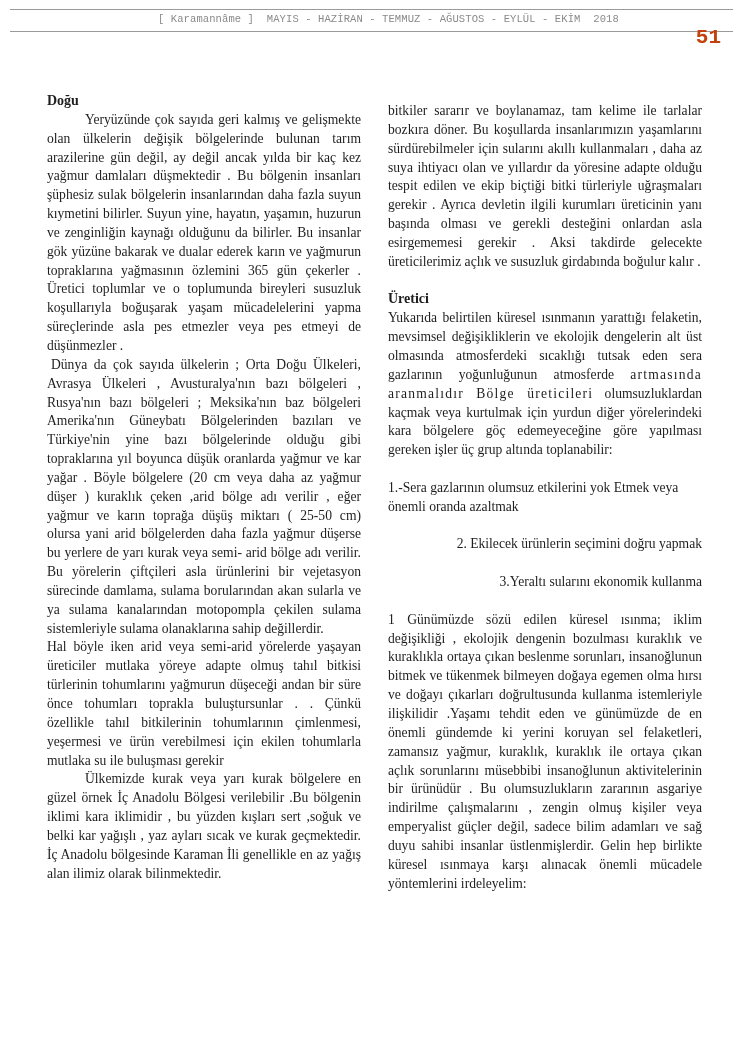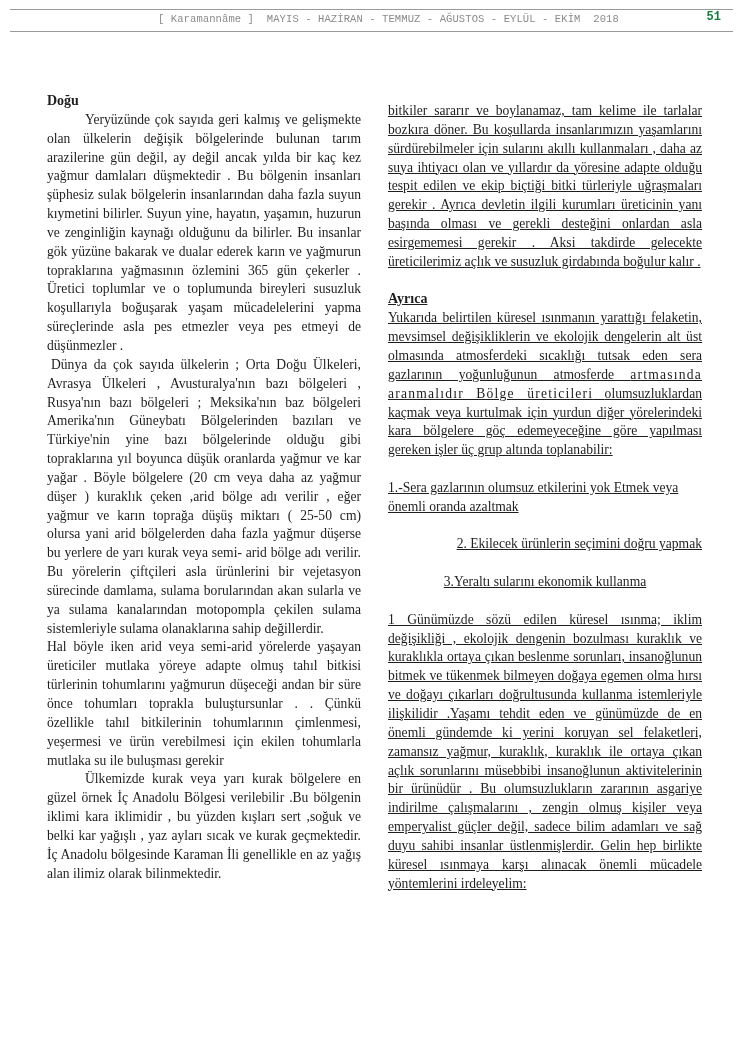--- a/index.html
+++ b/index.html
@@ -30,35 +30,35 @@
     top: 3px;
     font-family: "Liberation Mono", "DejaVu Sans Mono", monospace;
     font-size: 10.5px;
     color: #8a8a8a;
     white-space: pre;
     letter-spacing: 0.1px;
   }
   .page-number {
     position: absolute;
     right: 12px;
-    top: 0px;
+    top: 16px;
     font-family: "Liberation Mono", "DejaVu Sans Mono", monospace;
-    font-size: 12px;
+    font-size: 21px;
     font-weight: bold;
-    color: #15803d;
+    color: #c2410c;
   }
   .col {
     position: absolute;
     width: 314px;
     font-size: 13.6px;
     line-height: 18.85px;
     text-align: justify;
   }
   .col-left { left: 47px; top: 92px; }
-  .col-right { left: 388px; top: 102px; text-decoration: underline; }
+  .col-right { left: 388px; top: 102px; }
   .col p {
     margin: 0;
   }
   .heading {
     font-weight: bold;
     font-size: 14px;
     margin: 0;
   }
   .indent { text-indent: 38px; }
   .indent-small { text-indent: 4px; }
@@ -77,27 +77,27 @@
   <p class="heading">Doğu</p>
   <p class="indent">Yeryüzünde çok sayıda geri kalmış ve gelişmekte olan ülkelerin değişik bölgelerinde bulunan tarım arazilerine gün değil, ay değil ancak yılda bir kaç kez yağmur damlaları düşmektedir . Bu bölgenin insanları şüphesiz sulak bölgelerin insanlarından daha fazla suyun kıymetini bilirler. Suyun yine, hayatın, yaşamın, huzurun ve zenginliğin kaynağı olduğunu da bilirler. Bu insanlar gök yüzüne bakarak ve dualar ederek karın ve yağmurun topraklarına yağmasının özlemini 365 gün çekerler . Üretici toplumlar ve o toplumunda bireyleri susuzluk koşullarıyla boğuşarak yaşam mücadelelerini yapma süreçlerinde asla pes etmezler veya pes etmeyi de düşünmezler .</p>
   <p class="indent-small">Dünya da çok sayıda ülkelerin ; Orta Doğu Ülkeleri, Avrasya Ülkeleri , Avusturalya'nın bazı bölgeleri , Rusya'nın bazı bölgeleri ; Meksika'nın baz bölgeleri Amerika'nın Güneybatı Bölgelerinden bazıları ve Türkiye'nin yine bazı bölgelerinde olduğu gibi topraklarına yıl boyunca düşük oranlarda yağmur ve kar yağar . Böyle bölgelere (20 cm veya daha az yağmur düşer ) kuraklık çeken ,arid bölge adı verilir , eğer yağmur ve karın toprağa düşüş miktarı ( 25-50 cm) olursa yani arid bölgelerden daha fazla yağmur düşerse bu yerlere de yarı kurak veya semi- arid bölge adı verilir. Bu yörelerin çiftçileri asla ürünlerini bir vejetasyon sürecinde damlama, sulama borularından akan sularla ve ya sulama kanalarından motopompla çekilen sulama sistemleriyle sulama olanaklarına sahip değillerdir.</p>
   <p>Hal böyle iken arid veya semi-arid yörelerde yaşayan üreticiler mutlaka yöreye adapte olmuş tahıl bitkisi türlerinin tohumlarını yağmurun düşeceği andan bir süre önce tohumları toprakla buluştursunlar . . Çünkü özellikle tahıl bitkilerinin tohumlarının çimlenmesi, yeşermesi ve ürün verebilmesi için ekilen tohumlarla mutlaka su ile buluşması gerekir</p>
   <p class="indent">Ülkemizde kurak veya yarı kurak bölgelere en güzel örnek İç Anadolu Bölgesi verilebilir .Bu bölgenin iklimi kara iklimidir , bu yüzden kışları sert ,soğuk ve belki kar yağışlı , yaz ayları sıcak ve kurak geçmektedir. İç Anadolu bölgesinde Karaman İli genellikle en az yağış alan ilimiz olarak bilinmektedir.</p>
 </div>
 
 <div class="col col-right">
   <p>bitkiler sararır ve boylanamaz, tam kelime ile tarlalar bozkıra döner. Bu koşullarda insanlarımızın yaşamlarını sürdürebilmeler için sularını akıllı kullanmaları , daha az suya ihtiyacı olan ve yıllardır da yöresine adapte olduğu tespit edilen ve ekip biçtiği bitki türleriyle uğraşmaları gerekir . Ayrıca devletin ilgili kurumları üreticinin yanı başında olması ve gerekli desteğini onlardan asla esirgememesi gerekir . Aksi takdirde gelecekte üreticilerimiz açlık ve susuzluk girdabında boğulur kalır .</p>
   <div class="gap"></div>
-  <p class="heading">Ayrıca</p>
+  <p class="heading">Üretici</p>
   <p>
     <span>Yukarıda belirtilen küresel ısınmanın yarattığı felaketin, mevsimsel değişikliklerin ve ekolojik dengelerin alt üst olmasında atmosferdeki sıcaklığı tutsak eden sera gazlarının yoğunluğunun atmosferde</span>
     <span class="spaced">artmasında aranmalıdır Bölge üreticileri</span>
     <span>olumsuzluklardan kaçmak veya kurtulmak için yurdun diğer yörelerindeki kara bölgelere göç edemeyeceğine göre yapılması gereken işler üç grup altında toplanabilir:</span>
   </p>
   <div class="gap"></div>
   <p style="text-align:left;">1.-Sera gazlarının olumsuz etkilerini yok Etmek veya önemli oranda azaltmak</p>
   <div class="gap"></div>
   <p style="text-align:right;">2. Ekilecek ürünlerin seçimini doğru yapmak</p>
   <div class="gap"></div>
-  <p style="text-align:center;">3.Yeraltı sularını ekonomik kullanma</p>
+  <p style="text-align:right;">3.Yeraltı sularını ekonomik kullanma</p>
   <div class="gap"></div>
   <p>1 Günümüzde sözü edilen küresel ısınma; iklim değişikliği , ekolojik dengenin bozulması kuraklık ve kuraklıkla ortaya çıkan beslenme sorunları, insanoğlunun bitmek ve tükenmek bilmeyen doğaya egemen olma hırsı ve doğayı çıkarları doğrultusunda kullanma istemleriyle ilişkilidir .Yaşamı tehdit eden ve günümüzde de en önemli gündemde ki yerini koruyan sel felaketleri, zamansız yağmur, kuraklık, kuraklık ile ortaya çıkan açlık sorunlarını müsebbibi insanoğlunun aktivitelerinin bir ürünüdür . Bu olumsuzlukların zararının asgariye indirilme çalışmalarını , zengin olmuş kişiler veya emperyalist güçler değil, sadece bilim adamları ve sağ duyu sahibi insanlar üstlenmişlerdir. Gelin hep birlikte küresel ısınmaya karşı alınacak önemli mücadele yöntemlerini irdeleyelim:</p>
 </div>
 
 </body></html>

